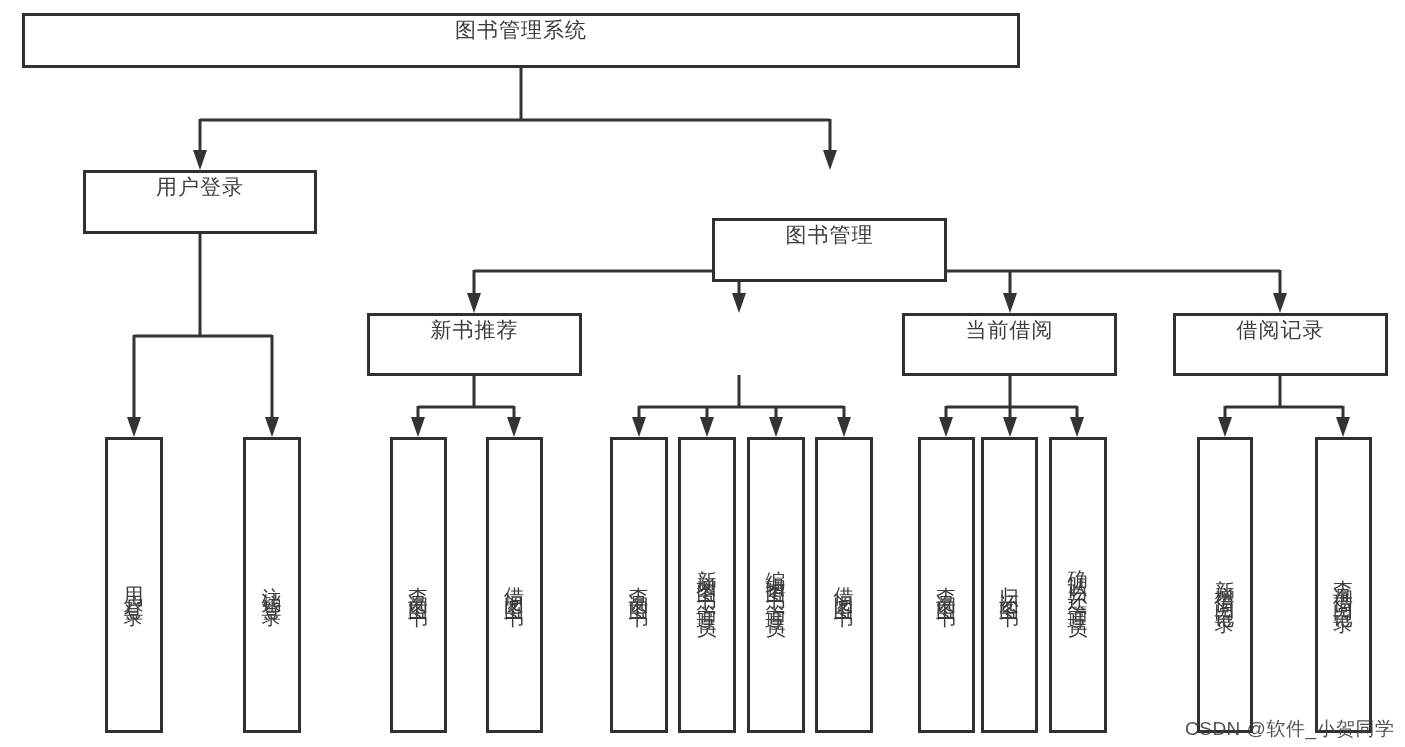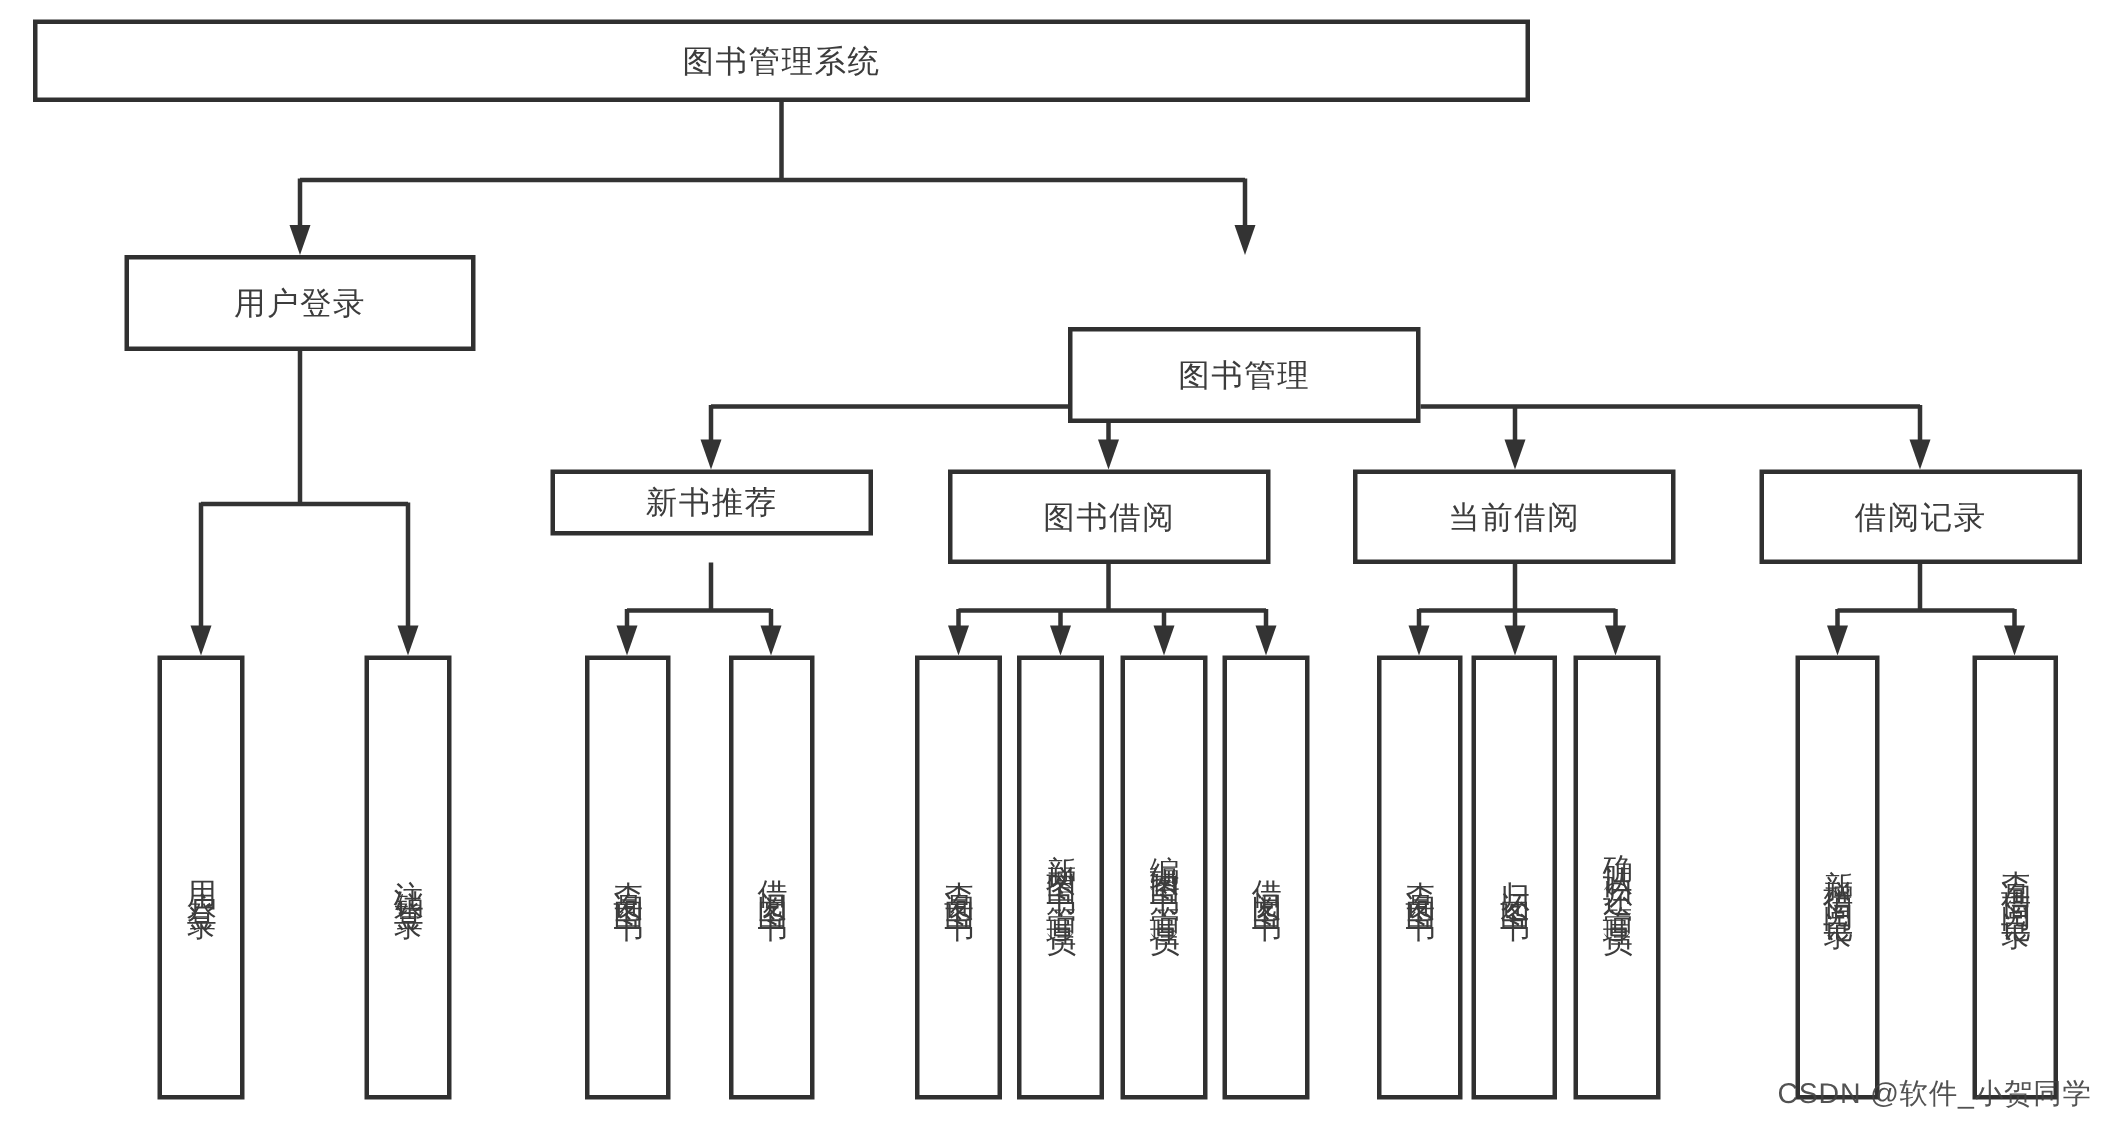--- a/index.html
+++ b/index.html
@@ -10,21 +10,20 @@
     background: #ffffff;
     font-family: "Liberation Sans", "DejaVu Sans", sans-serif;
     overflow: hidden;
   }
   .node {
     position: absolute;
     box-sizing: border-box;
     border: 3px solid #303030;
     background: #ffffff;
     display: flex;
-    align-items: center;
     justify-content: center;
     color: #3c3c3c;
     font-size: 21px;
     letter-spacing: 1px;
   }
   .leaf {
     position: absolute;
     box-sizing: border-box;
     border: 3px solid #303030;
     background: #ffffff;
@@ -119,25 +118,22 @@
     <span>图书管理系统</span>
   </div>
 
   <div class="node" style="left:83px; top:170px; width:234px; height:64px;">
     <span>用户登录</span>
   </div>
   <div class="node" style="left:712px; top:170px; width:235px; height:64px;margin-top:48px;">
     <span>图书管理</span>
   </div>
 
-  <div class="node" style="left:367px; top:313px; width:215px; height:44px;">
+  <div class="node" style="left:367px; top:313px; width:215px; height:63px;">
     <span>新书推荐</span>
-  </div>
-  <div class="node" style="left:632px; top:313px; width:215px; height:63px;">
-    <span>图书借阅</span>
   </div>
   <div class="node" style="left:1173px; top:313px; width:215px; height:63px;">
     <span>借阅记录</span>
   </div>
   <div class="node" style="left:902px; top:313px; width:215px; height:63px;">
     <span>当前借阅</span>
   </div>
 
   <div class="leaf" style="left:105px; top:437px; width:58px; height:296px;">
     <span class="vtext">用户登录</span>

